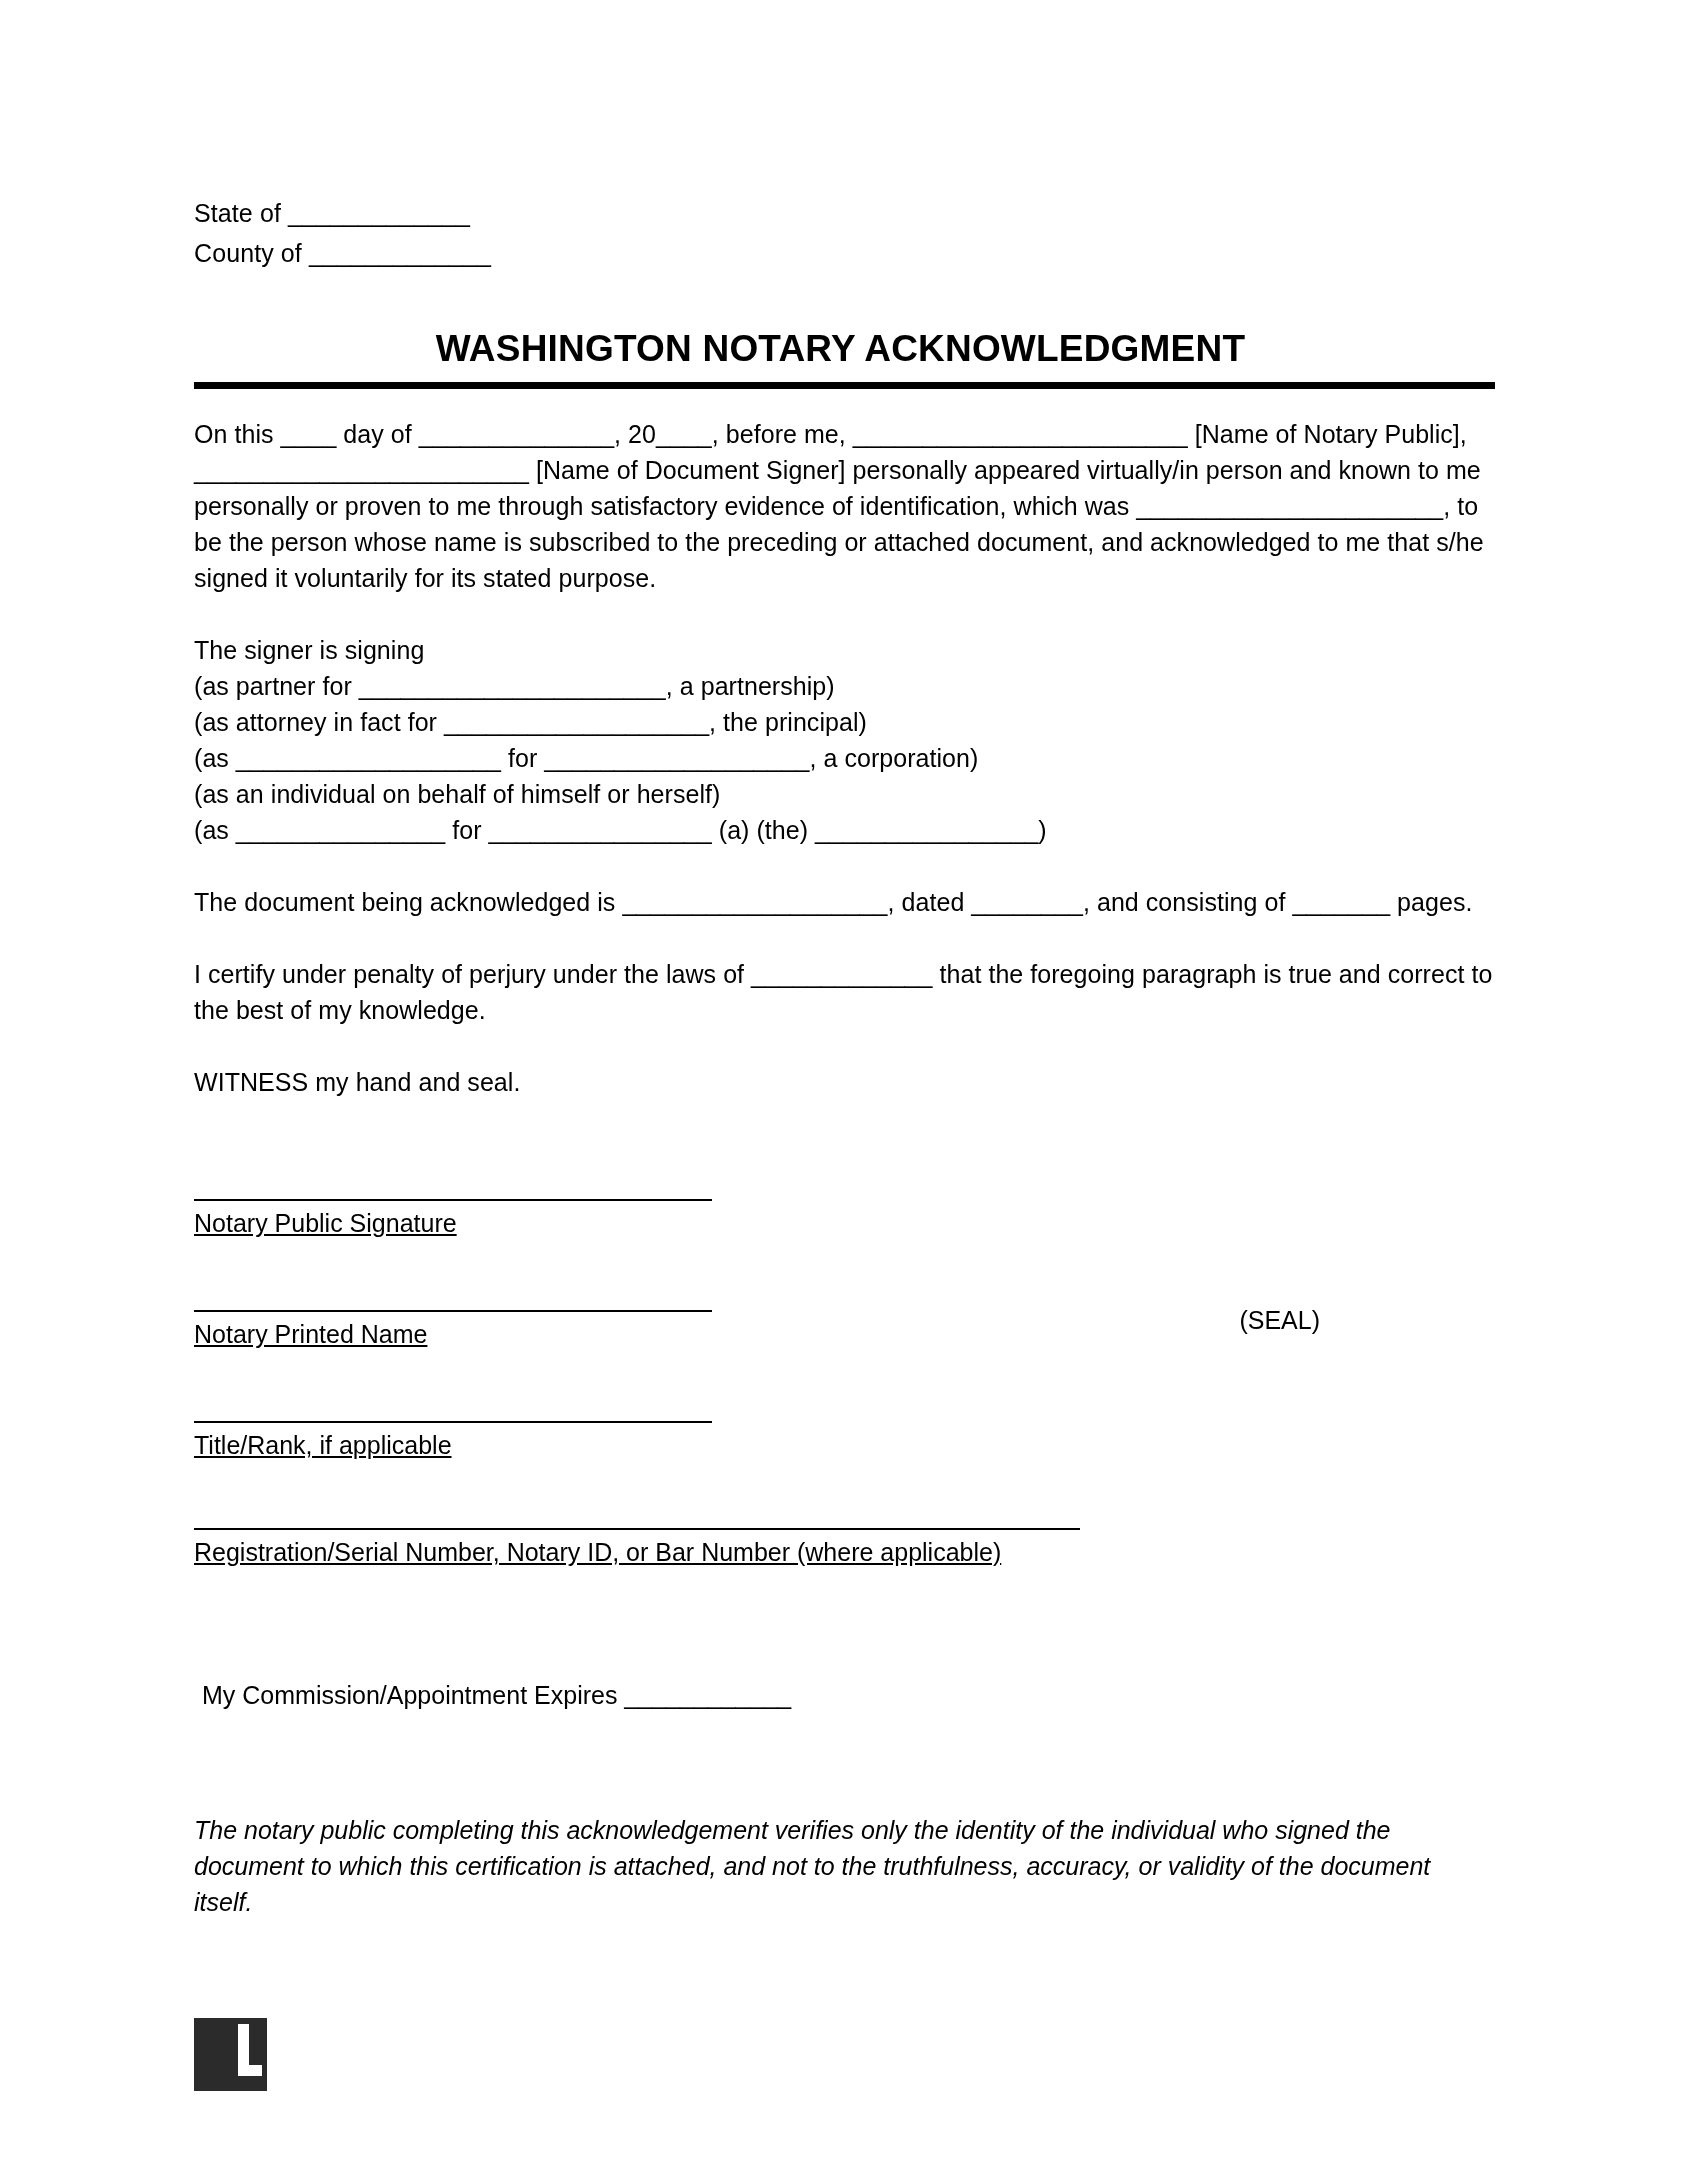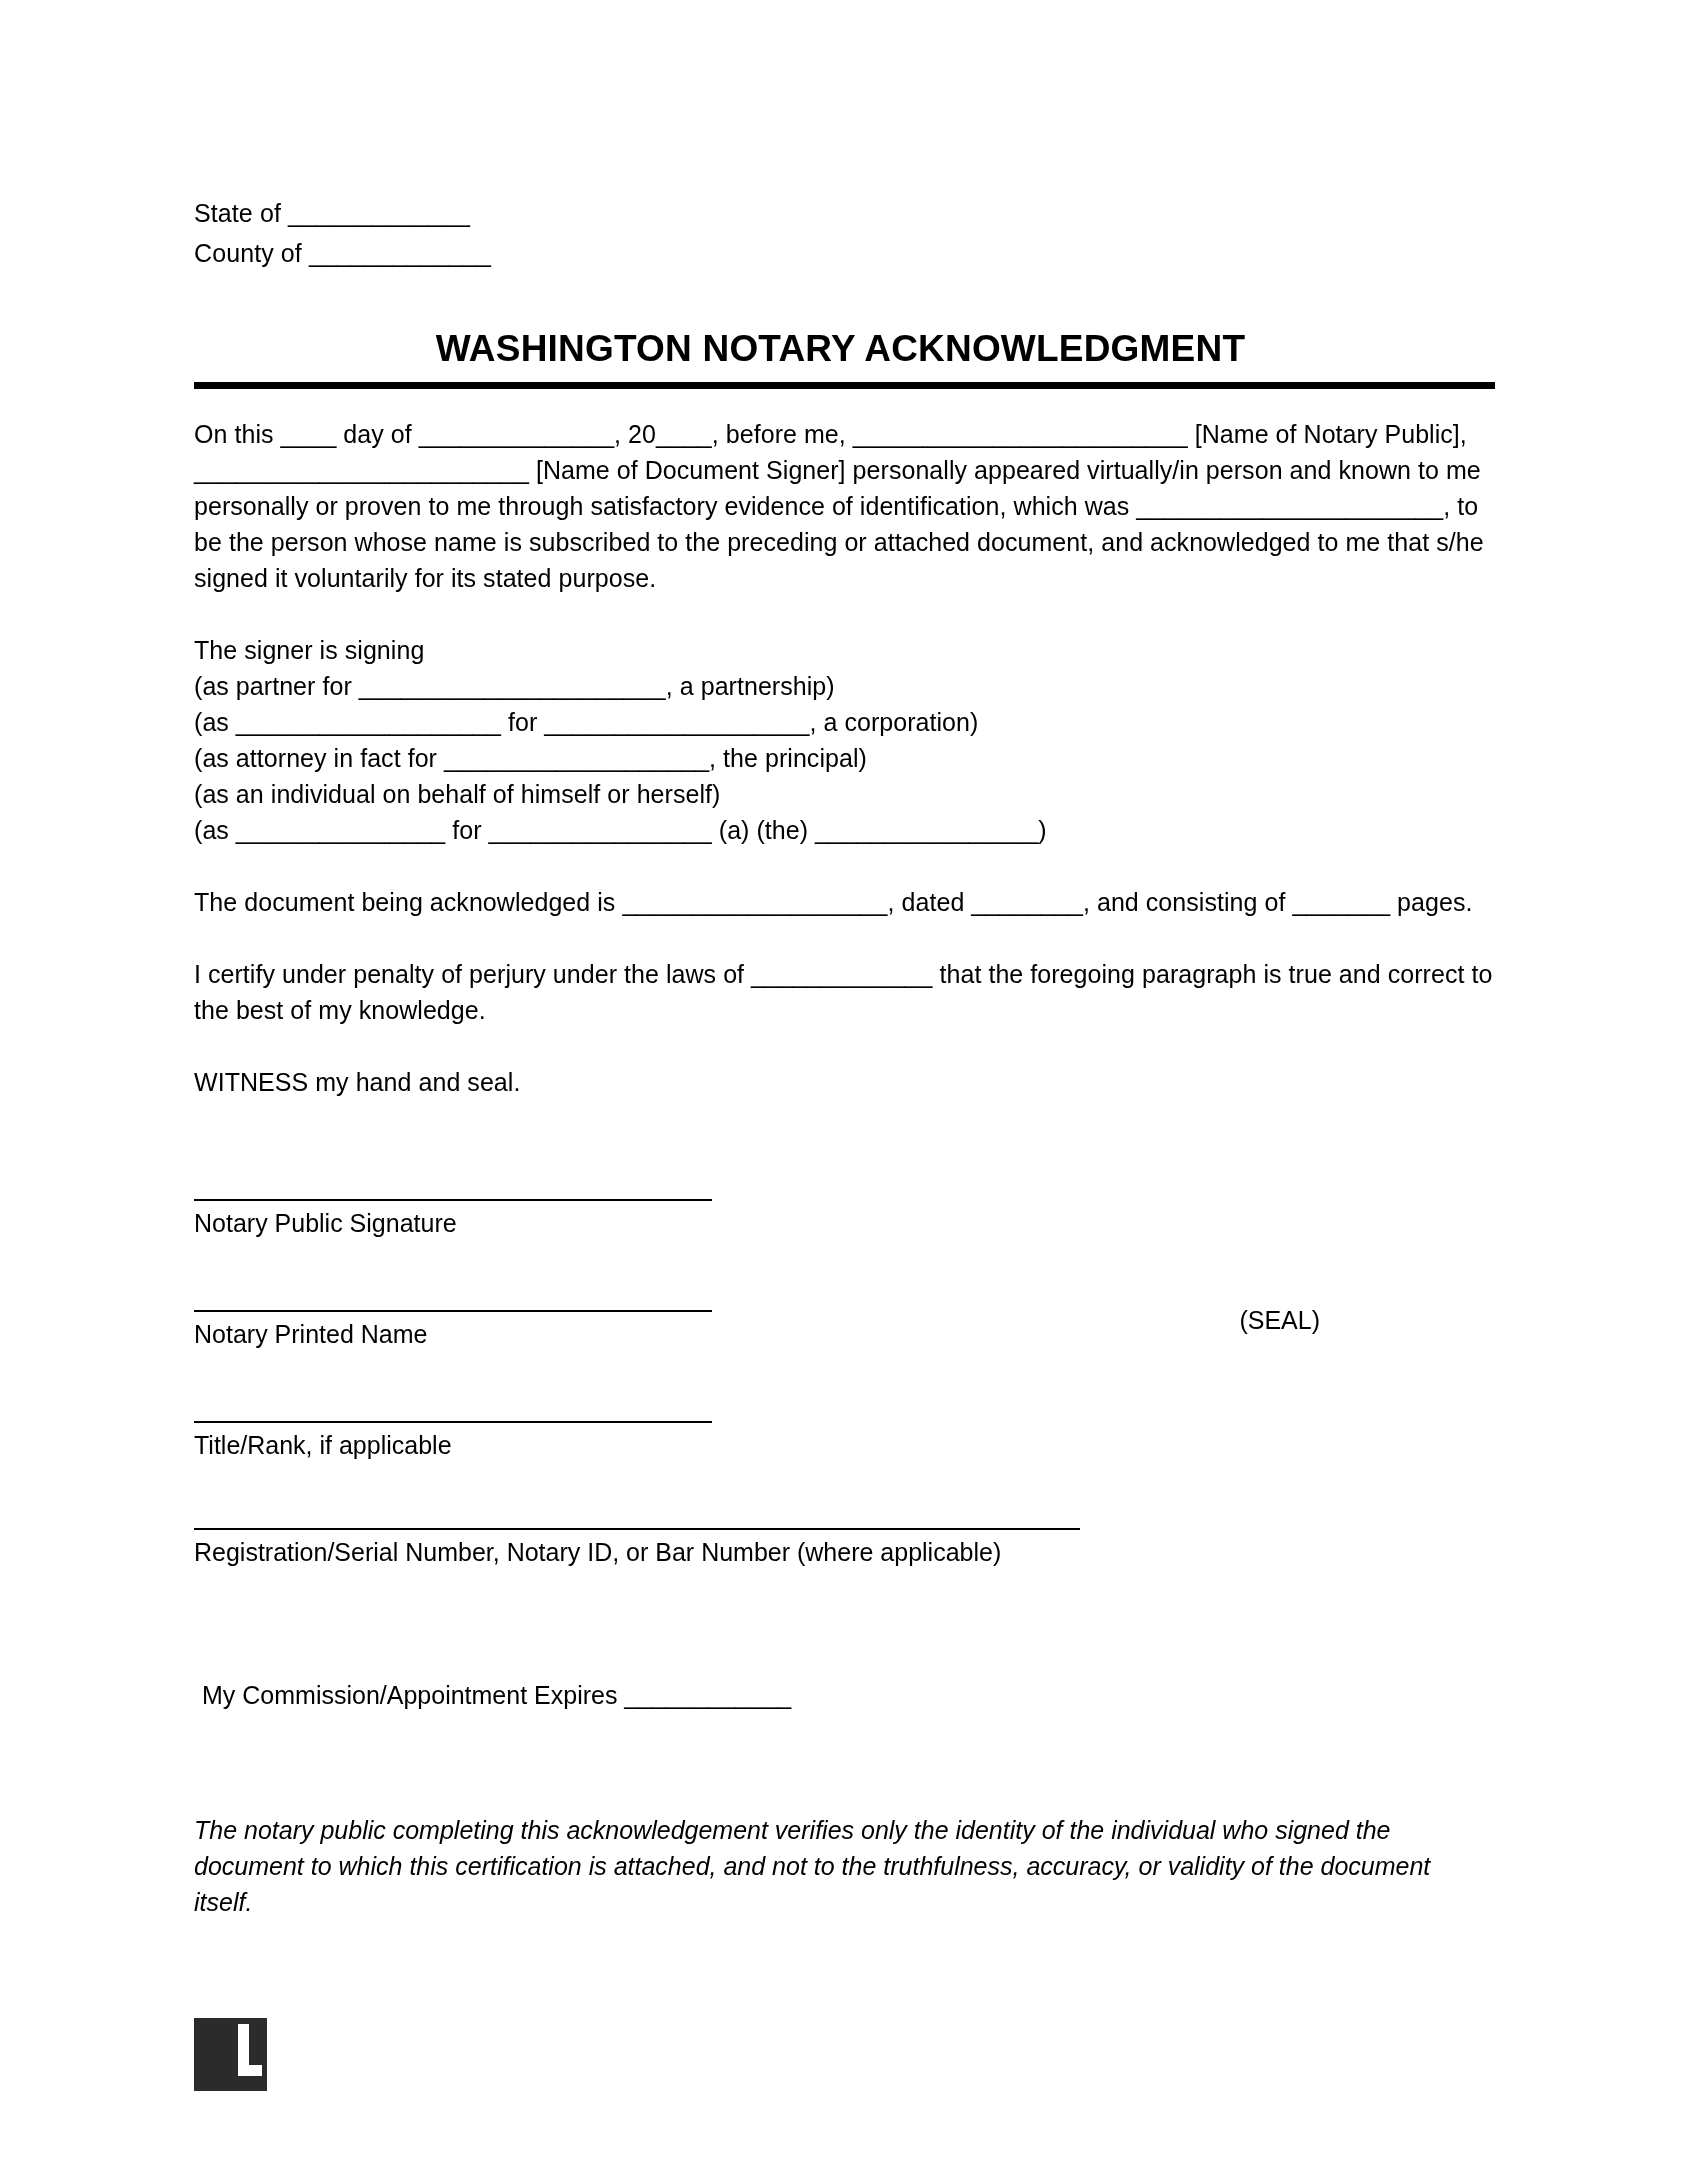--- a/index.html
+++ b/index.html
@@ -83,20 +83,21 @@
     border-top: 2.2px solid #000000;
     height: 0;
   }
   .sig-rule.w-short { width: 518px; }
   .sig-rule.w-long  { width: 886px; }
   .sig-label {
     font-size: 25px;
     line-height: 36px;
     margin-top: 4px;
     white-space: pre;
+    text-decoration: underline;
   }
   .sig-spacer { height: 69px; }
   .sig-spacer-sm { height: 65px; }
 
   .seal {
     position: absolute;
     right: 175px;
     font-size: 25px;
     line-height: 36px;
   }
@@ -167,22 +168,22 @@
 
   <div class="body-block">
 
     <p class="para">On this ____ day of ______________, 20____, before me, ________________________ [Name of Notary Public], ________________________ [Name of Document Signer] personally appeared virtually/in person and known to me personally or proven to me through satisfactory evidence of identification, which was ______________________, to be the person whose name is subscribed to the preceding or attached document, and acknowledged to me that s/he signed it voluntarily for its stated purpose.</p>
 
     <div class="gap-lg"></div>
 
     <div class="lines-block">
       <div>The signer is signing</div>
       <div>(as partner for ______________________, a partnership)</div>
+      <div>(as attorney in fact for ___________________, the principal)</div>
       <div>(as ___________________ for ___________________, a corporation)</div>
-      <div>(as attorney in fact for ___________________, the principal)</div>
       <div>(as an individual on behalf of himself or herself)</div>
       <div>(as _______________ for ________________ (a) (the) ________________)</div>
     </div>
 
     <div class="gap-md"></div>
 
     <p class="para">The document being acknowledged is ___________________, dated ________, and consisting of _______ pages.</p>
 
     <div class="gap-md"></div>
 

